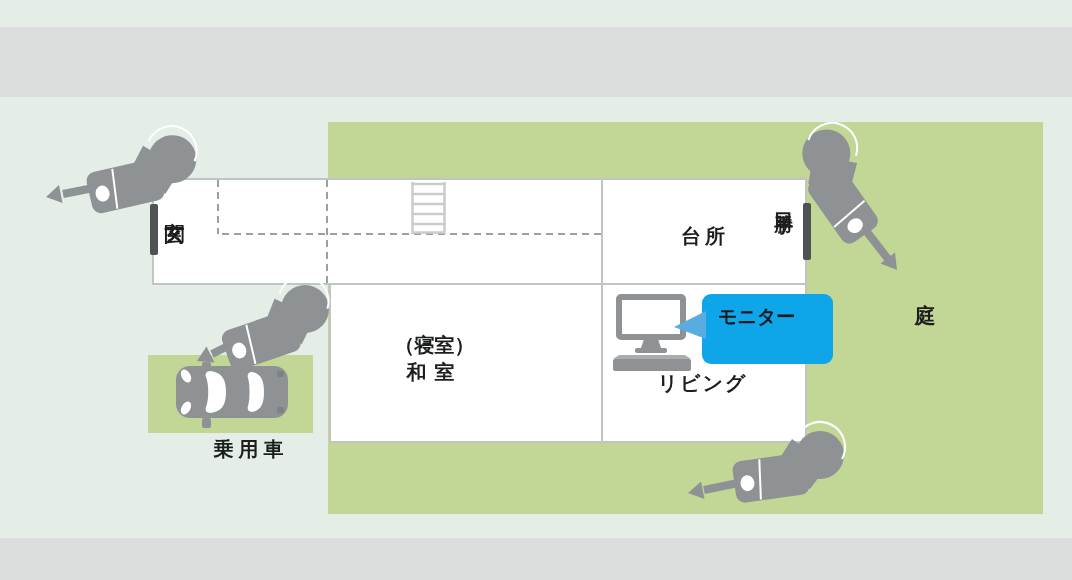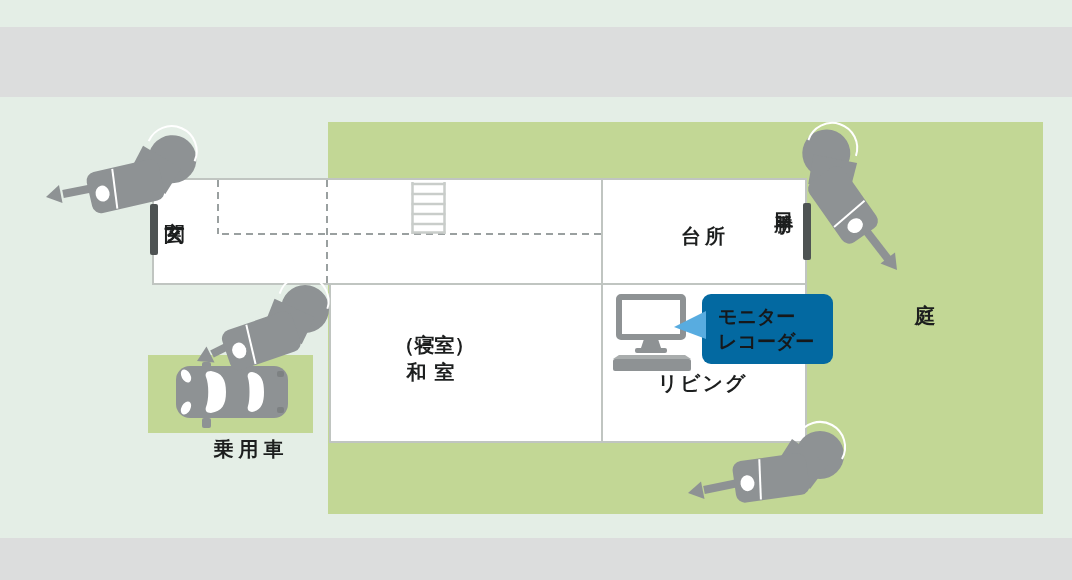--- a/index.html
+++ b/index.html
@@ -18,21 +18,21 @@
   .parking{left:148px;top:328px;width:165px;height:78px;background:#c2d795;}
   .roomfill{background:#ffffff;}
   .wall{background:#c0c5c1;}
   .dash-h{height:2px;background:repeating-linear-gradient(90deg,#9aa0a0 0 7px,transparent 7px 12px);}
   .dash-v{width:2px;background:repeating-linear-gradient(180deg,#9aa0a0 0 7px,transparent 7px 12px);}
   .doorbar{width:8px;background:#4e5353;border-radius:2px;}
   .lbl{font-weight:700;font-size:20px;line-height:1.2;white-space:nowrap;}
   .lbl.center{text-align:center;}
   .vtext{writing-mode:vertical-rl;text-orientation:upright;}
   .bubble{
-    left:702px;top:267px;width:131px;height:70px;background:#0369a1;border-radius:9px;
+    left:702px;top:267px;width:131px;height:70px;background:#0ea5e9;border-radius:9px;
     padding:10px 0 0 16px;box-sizing:border-box;font-weight:700;font-size:19px;line-height:25px;color:#16181a;
   }
   svg.icon{position:absolute;overflow:visible;}
   svg.cam{transform-origin:50% 50%;}
   .overlay{left:0;top:0;pointer-events:none;}
 </style>
 </head>
 <body>
 
 <div class="stage">
@@ -67,21 +67,20 @@
   <div class="abs lbl center" style="left:352px;top:305px;width:165px;line-height:27px;">
     <div>（寝室）</div>
     <div style="letter-spacing:8px;">和室</div>
   </div>
   <div class="abs lbl center" style="left:640px;top:344px;width:125px;letter-spacing:2px;font-family:Liberation Serif, serif;">リビング</div>
   <div class="abs lbl center" style="left:902px;top:276px;width:46px;font-size:21px;">庭</div>
   <div class="abs lbl center" style="left:186px;top:410px;width:130px;letter-spacing:5px;">乗用車</div>
 
   <div class="abs bubble">
     <div>モニター</div>
-    <div>レコーダー</div>
   </div>
 
   <svg class="icon" style="left:172px;top:332px;" width="122" height="72" viewBox="0 0 122 72">
     <rect x="30" y="3" width="9" height="10" rx="2" fill="#8e9294"></rect>
     <rect x="30" y="59" width="9" height="10" rx="2" fill="#8e9294"></rect>
     <rect x="4" y="7" width="112" height="52" rx="14" fill="#8e9294"></rect>
     <ellipse cx="14" cy="17" rx="4.5" ry="7" fill="#ffffff" transform="rotate(-28 14 17)"></ellipse>
     <ellipse cx="14" cy="49" rx="4.5" ry="7" fill="#ffffff" transform="rotate(28 14 49)"></ellipse>
     <path d="M39 12 C50 14 54 20 54 33 C54 46 50 52 39 54 C34 54 33 51 34 48 C37 41 37 25 34 18 C33 15 34 12 39 12 Z" fill="#ffffff"></path>
     <path d="M80 13 C89 15 92 21 92 33 C92 45 89 51 80 53 C76 53 75 50 76 47 C78 41 78 25 76 19 C75 16 76 13 80 13 Z" fill="#ffffff"></path>

